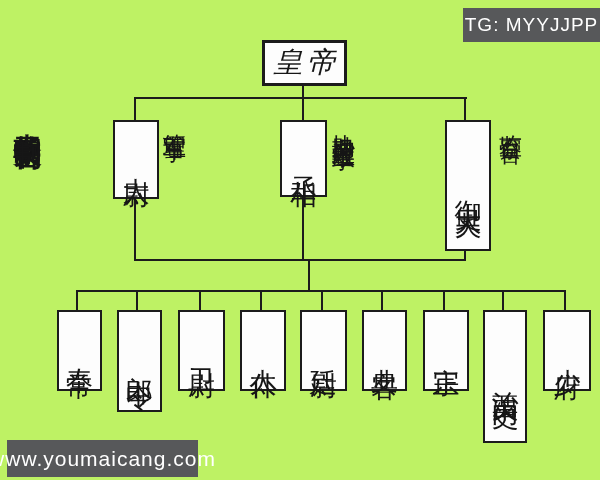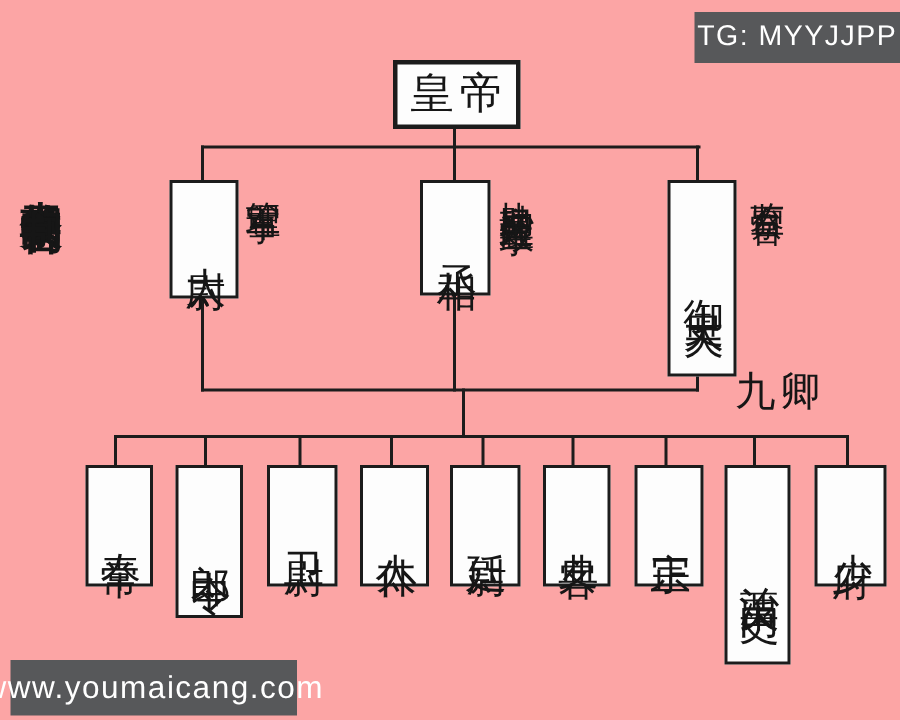--- a/index.html
+++ b/index.html
@@ -1,17 +1,17 @@
 <!DOCTYPE html>
 <html><head>
 <meta charset="utf-8">
 <style>
   html,body{margin:0;padding:0;background:#e8e8e8;}
   .stage{
-    position:relative;width:600px;height:480px;background:#fca5a5;
+    position:relative;width:600px;height:480px;background:#bef264;
     font-family:"DejaVu Serif","Liberation Serif",serif;color:#161616;
     overflow:hidden;margin:0 auto;
   }
   
   .badge{
     position:absolute;background:#57585a;color:#fff;
     font-family:"Liberation Sans","DejaVu Sans",sans-serif;
     display:flex;align-items:center;justify-content:center;
     letter-spacing:1px;
   }
@@ -28,21 +28,21 @@
   
   .node{
     position:absolute;border:2px solid #1c1c1c;background:#fdfdfd;
     display:flex;align-items:center;justify-content:center;
   }
   .node.h{font-size:29px;letter-spacing:4px;padding-left:4px;}
   .node.v{
     writing-mode:vertical-rl;text-orientation:upright;
     font-size:27px;letter-spacing:4px;
   }
-  .emperor{left:262px;top:40px;width:75px;height:40px;border-width:3px;}
+  .emperor{left:262px;top:40px;width:75px;height:40px;border-width:3px;font-style:italic;}
   .duke-taiwei{left:113px;top:120px;width:42px;height:75px;}
   .duke-chengxiang{left:280px;top:120px;width:43px;height:73px;}
   .duke-yushidafu{left:445px;top:120px;width:42px;height:127px;letter-spacing:2px;}
   
   .min{top:310px;font-size:26px;letter-spacing:5px;}
   .m0{left:57px;width:41px;height:77px;}
   .m1{left:117px;width:41px;height:98px;letter-spacing:3px;}
   .m2{left:178px;width:43px;height:77px;}
   .m3{left:240px;width:42px;height:77px;}
   .m4{left:300px;width:43px;height:77px;}
@@ -88,21 +88,20 @@
   <div class="ln" style="left:199px;top:290px;width:2px;height:21px;"></div>
   <div class="ln" style="left:260px;top:290px;width:2px;height:21px;"></div>
   <div class="ln" style="left:321px;top:290px;width:2px;height:21px;"></div>
   <div class="ln" style="left:381px;top:290px;width:2px;height:21px;"></div>
   <div class="ln" style="left:443px;top:290px;width:2px;height:21px;"></div>
   <div class="ln" style="left:502px;top:290px;width:2px;height:21px;"></div>
   <div class="ln" style="left:564px;top:290px;width:2px;height:21px;"></div>
 
   <div class="node h emperor">皇帝</div>
 
-  <div class="lvl-label lbl-jiuqing">九卿</div>
 
   <div class="node v duke-taiwei">太尉</div>
   <div class="note note-taiwei">管理军事</div>
 
   <div class="node v duke-chengxiang">丞相</div>
   <div class="note note-chengxiang">协助皇帝处理政事</div>
 
   <div class="node v duke-yushidafu">御史大夫</div>
   <div class="note note-yushi">监察百官</div>
 

